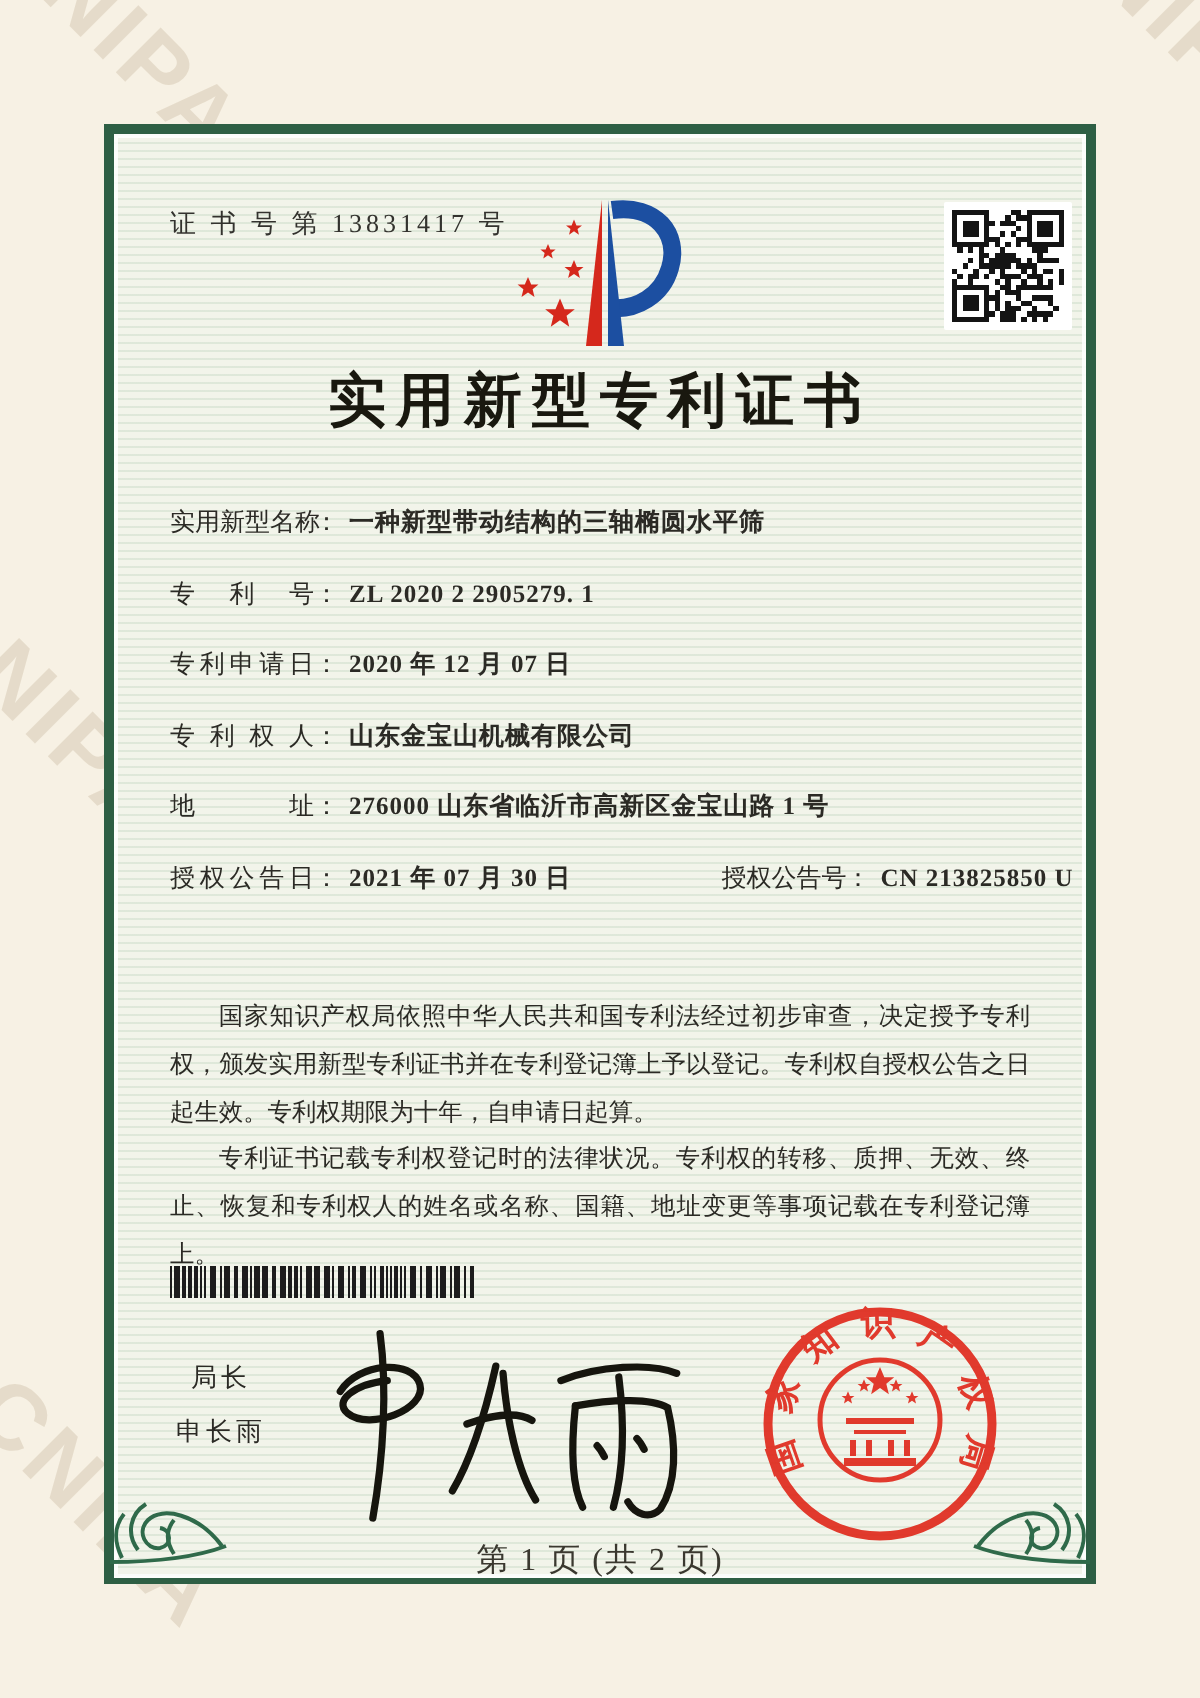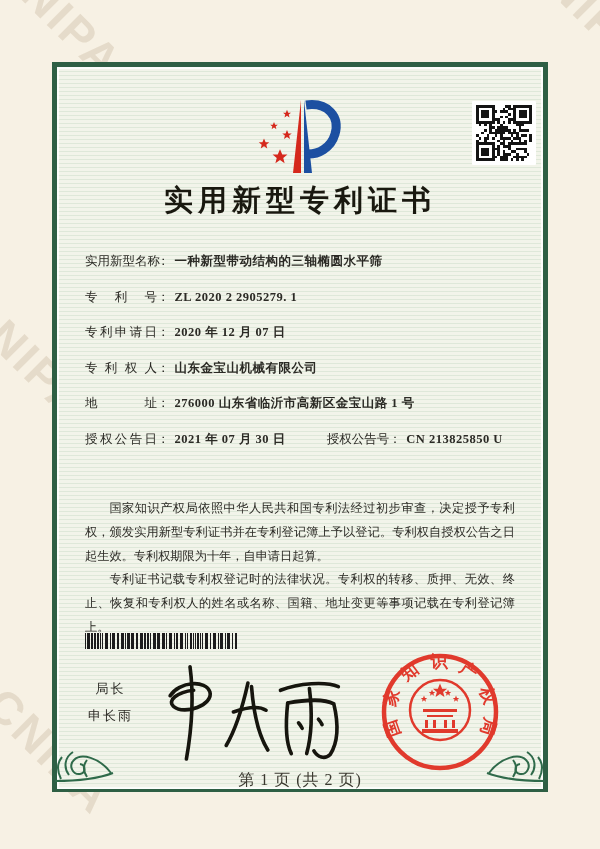--- a/index.html
+++ b/index.html
@@ -51,21 +51,21 @@
     letter-spacing:5px; color:#19180f;
   }
 
   .fields { position:absolute; left:28px; top:186px; width:440px; font-size:12.5px; color:#2b2a25; }
   .frow { height:22.5px; margin-bottom:13px; white-space:nowrap; }
   .f-label { display:inline-block; width:72px; text-align:justify; text-align-last:justify; }
   .f-colon { display:inline-block; margin-right:5px; }
   .f-value { letter-spacing:0.5px;font-weight:bold; }
   .grant-row { white-space:nowrap; }
   .grant-right { display:inline-block; margin-left:38px; }
-  .grant-right .f-label { width:62px; }
+  .grant-right .f-label { width:62px;margin-left:34px; }
 
   .paras {
     position:absolute; left:28px; top:430px; width:430px;
     font-size:12.2px; line-height:1.95; color:#2b2a25;
     text-align:justify;
   }
   .paras p { text-indent:2em; }
 
   .barcode { position:absolute; left:28px; top:566px; width:156px; height:16px; }
 
@@ -103,20 +103,21 @@
   <span class="wm" style="left:-18px; top:-12px;">CNIPA</span>
   <span class="wm" style="left:508px; top:-22px;">CNIPA</span>
   <span class="wm" style="left:360px; top:230px;">CNIPA</span>
   <span class="wm" style="left:-52px; top:330px;">CNIPA</span>
   <span class="wm" style="left:128px; top:508px;">CNIPA</span>
   <span class="wm" style="left:-28px; top:724px;">CNIPA</span>
 
   <div class="frame">
     <div class="inner">
 
+      <div class="cert-no">证 书 号 第 13831417 号</div>
 
       <svg class="logo" viewBox="0 0 120 82">
         <defs>
           <path id="star" d="M0,-10 L2.9,-3.1 L9.5,-3.1 L4.2,1.2 L5.9,8.1 L0,4 L-5.9,8.1 L-4.2,1.2 L-9.5,-3.1 L-2.9,-3.1 Z"></path>
         </defs>
         <path d="M63,8 c22,-3 34,12 29,29 c-4,14 -17,21 -29,20" fill="none" stroke="#1c4fa1" stroke-width="9"></path>
         <polygon points="58,3 50,76 58,76" fill="#d5281c"></polygon>
         <polygon points="61,3 61,76 69,76" fill="#1c4fa1"></polygon>
         <use href="#star" transform="translate(44,17) scale(0.42)" fill="#d5281c"></use>
         <use href="#star" transform="translate(31,29) scale(0.40)" fill="#d5281c"></use>

